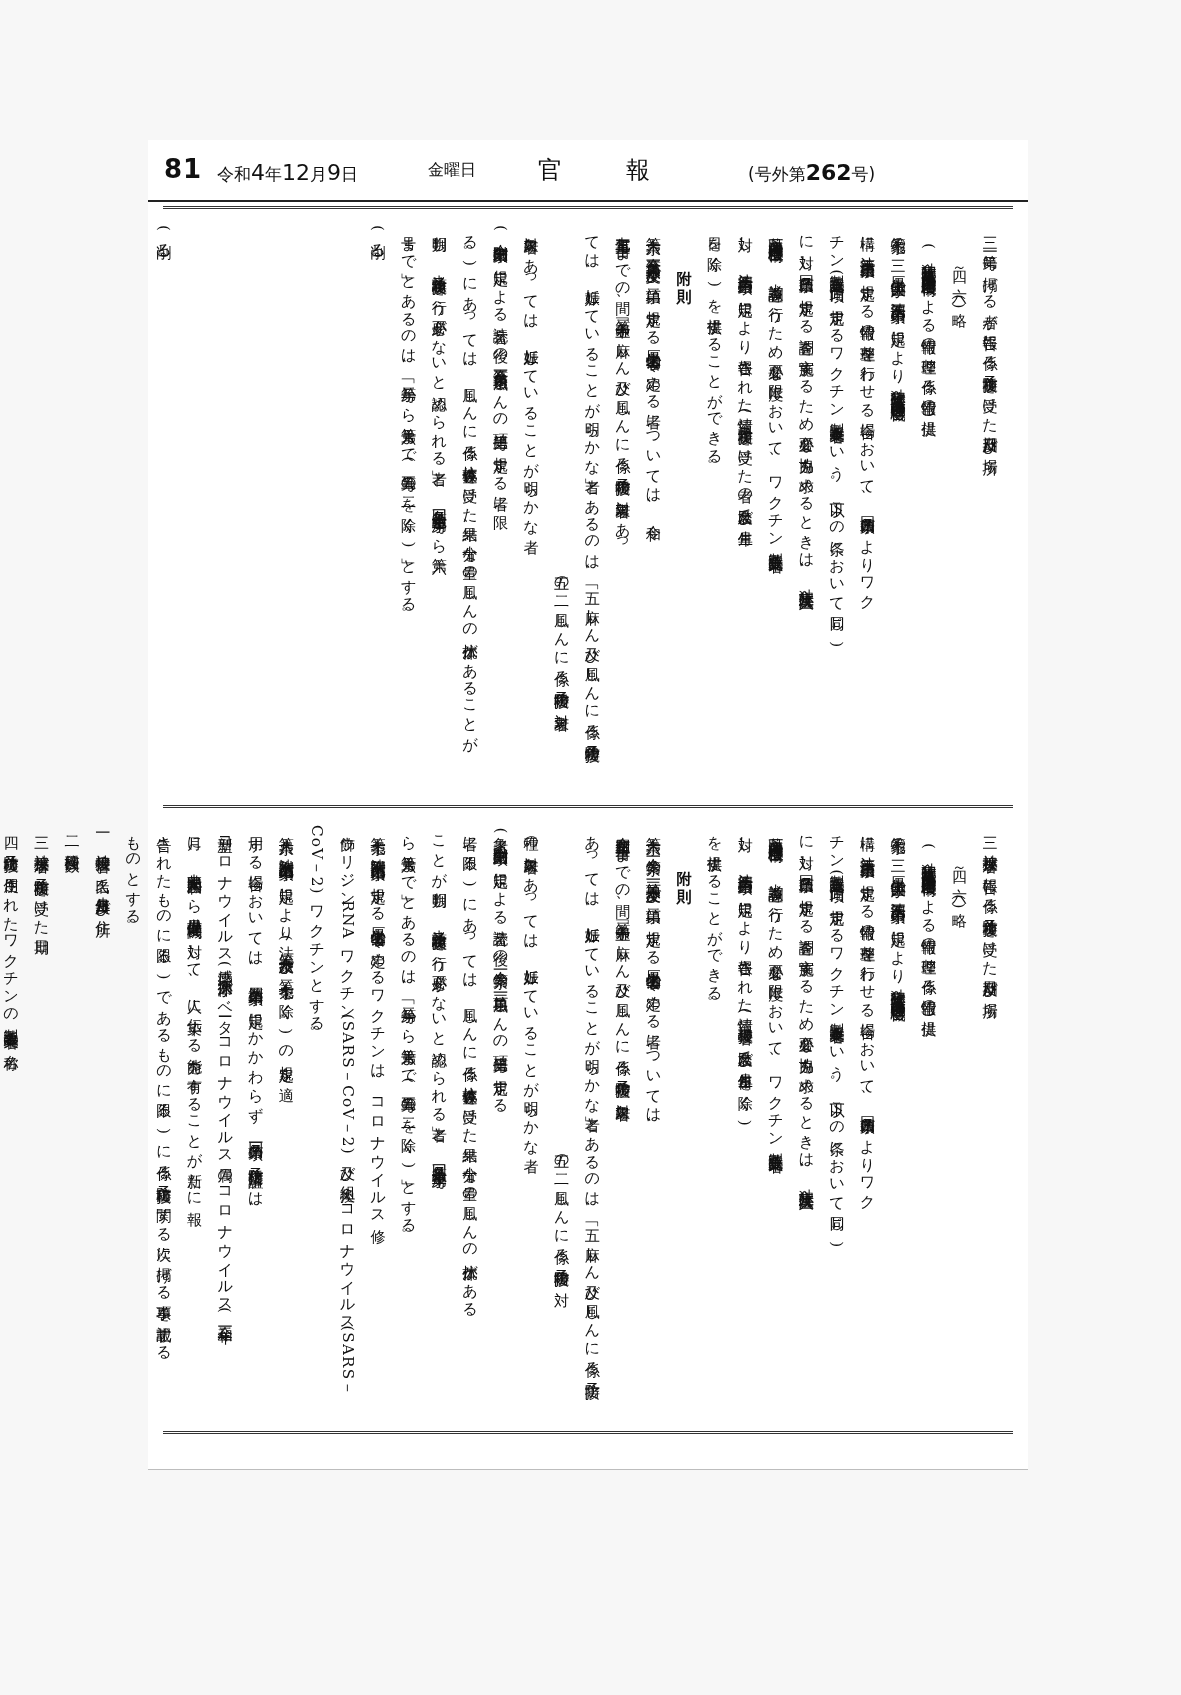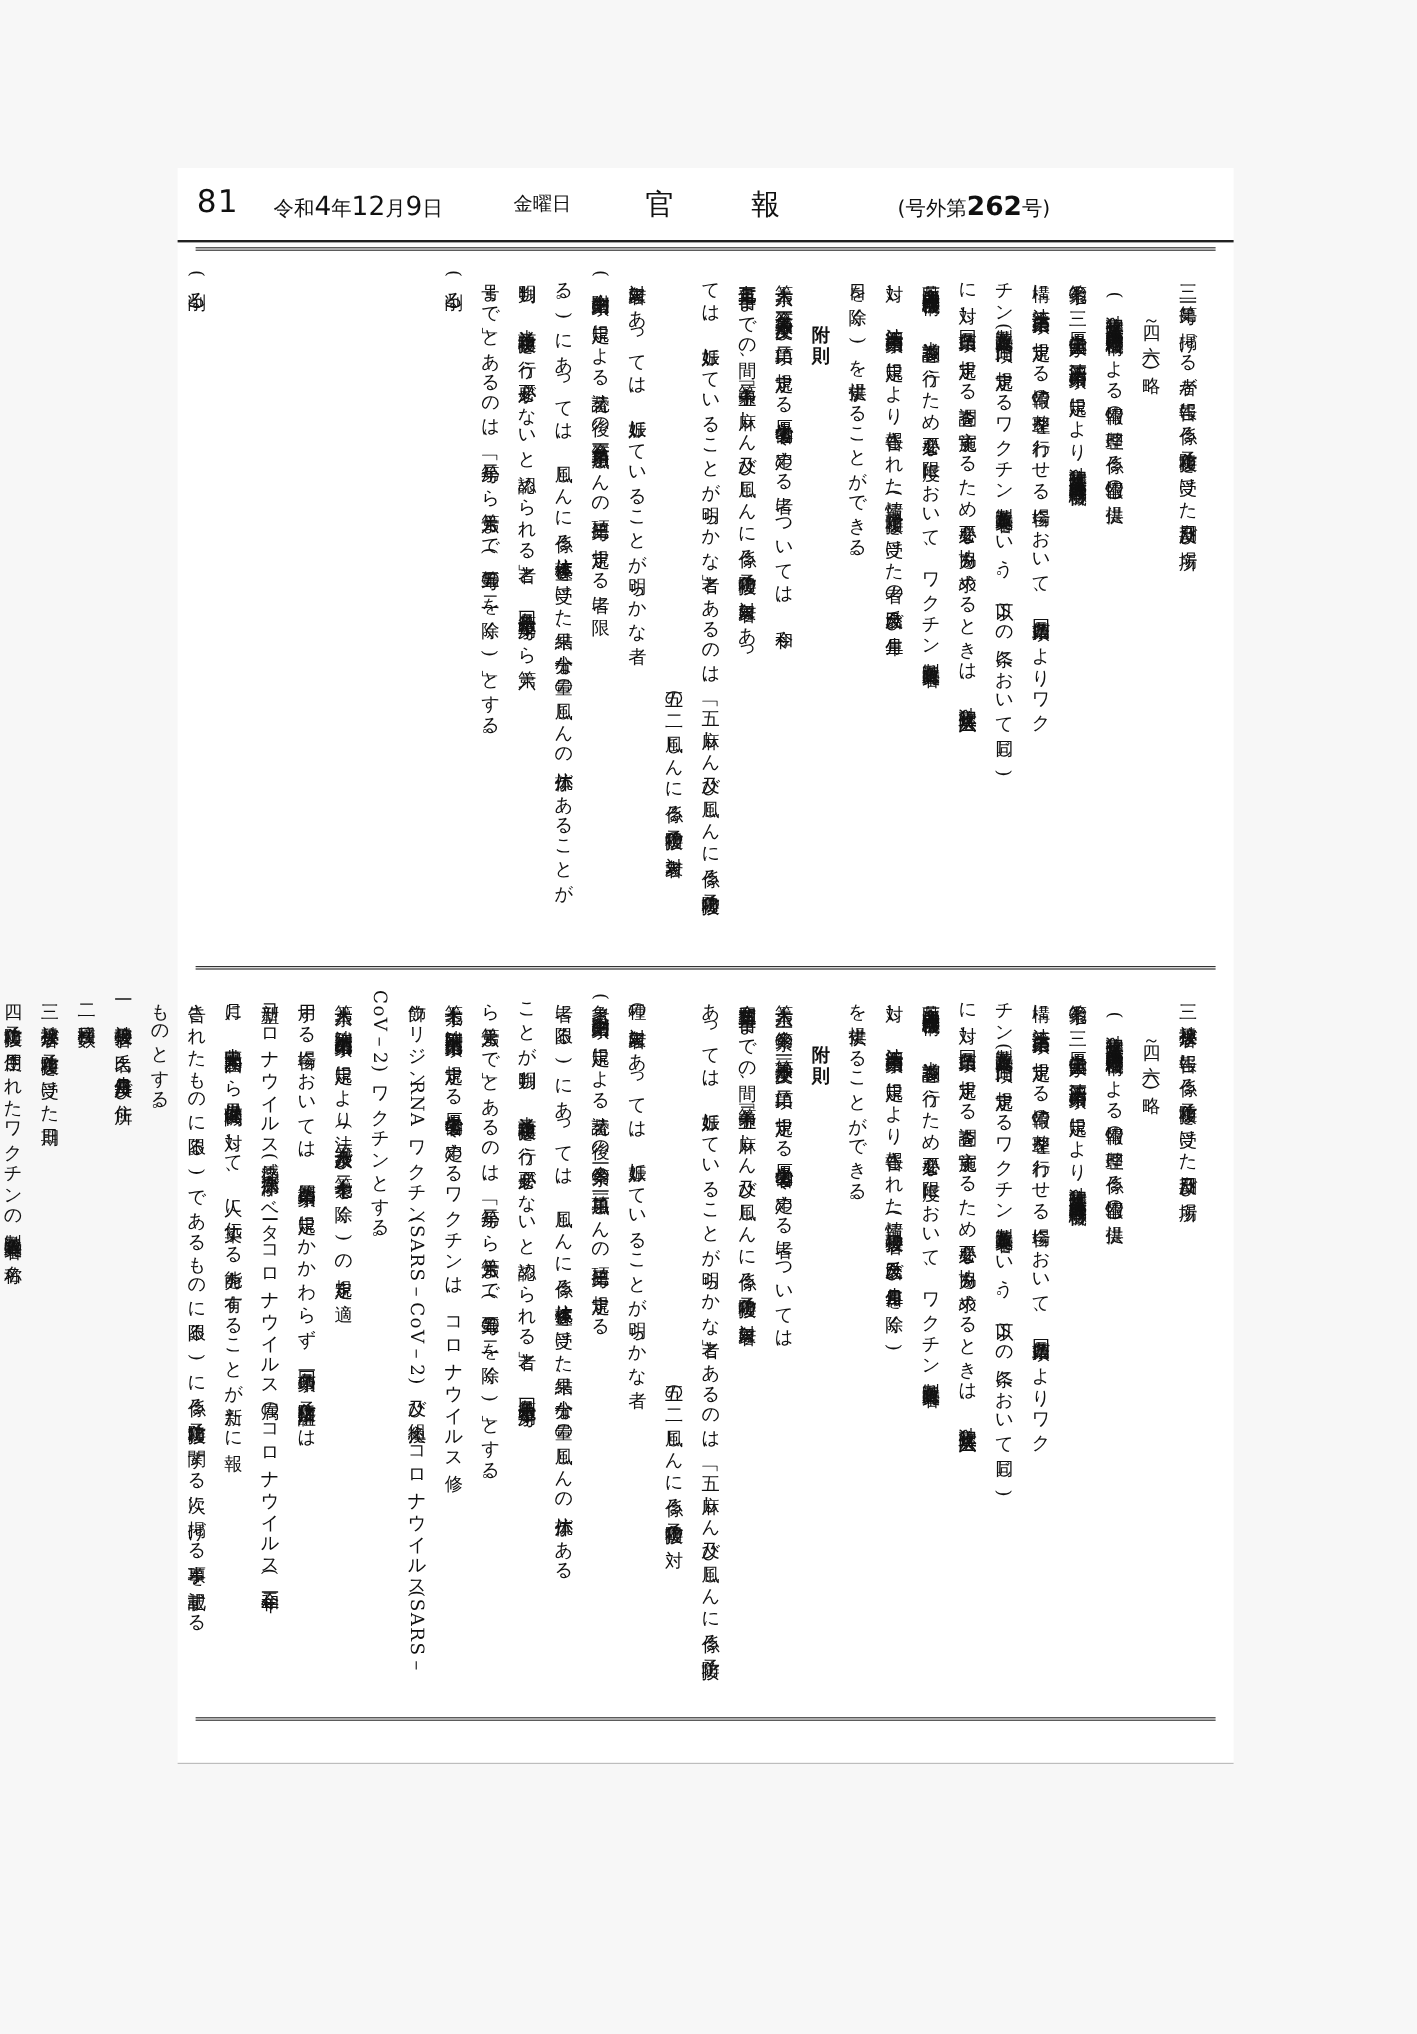--- a/index.html
+++ b/index.html
@@ -11,22 +11,22 @@
     position:absolute; left:148px; top:140px; width:880px; height:1330px;
     background:#ffffff;
   }
   .bottom-rule-thin {
     position:absolute; left:148px; top:1469px; width:880px; height:1px; background:#bdbdbd;
   }
   .header {
     position:absolute; left:148px; top:150px; width:880px; height:50px;
     font-family:"DejaVu Sans","Liberation Sans",sans-serif;
   }
-  .header .page-no { position:absolute; left:16px; top:4px; font-size:26px; letter-spacing:1px; }
-  .header .date { position:absolute; left:80px; top:10px; font-size:17px;text-align:right; }
+  .header .page-no { position:absolute; left:16px; top:4px; font-size:26px; letter-spacing:1px;font-weight:bold; }
+  .header .date { position:absolute; left:69px; top:10px; font-size:17px;text-align:right; }
   .header .date b { font-size:22px; font-weight:normal; }
   .header .dow { position:absolute; left:280px; top:10px; font-size:16px;font-family:Liberation Mono, monospace; }
   .header .title1 { position:absolute; left:390px; top:4px; font-size:24px; font-family:"DejaVu Serif","Liberation Serif",serif; }
   .header .title2 { position:absolute; left:478px; top:4px; font-size:24px; font-family:"DejaVu Serif","Liberation Serif",serif; }
   .header .issue { position:absolute; left:600px; top:10px; font-size:17px; }
   .header .issue b { font-size:22px; font-weight:bold; }
   .rule-thick { position:absolute; left:148px; width:880px; height:2px; background:#222; }
   .rule-double { position:absolute; left:163px; width:850px; height:3px; border-top:1px solid #333; border-bottom:1px solid #333; box-sizing:border-box; }
 
   .section {

